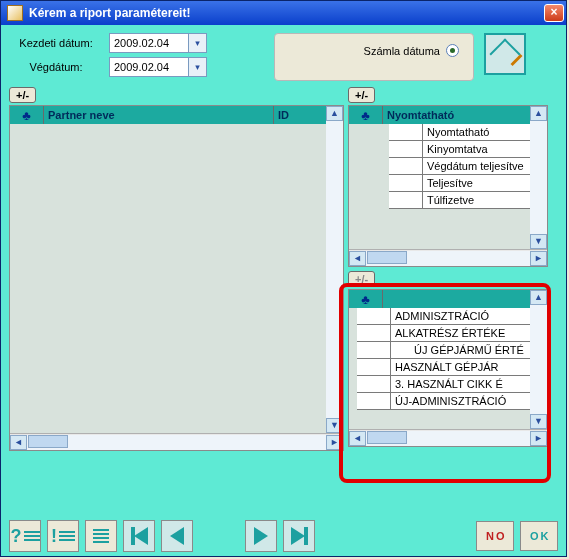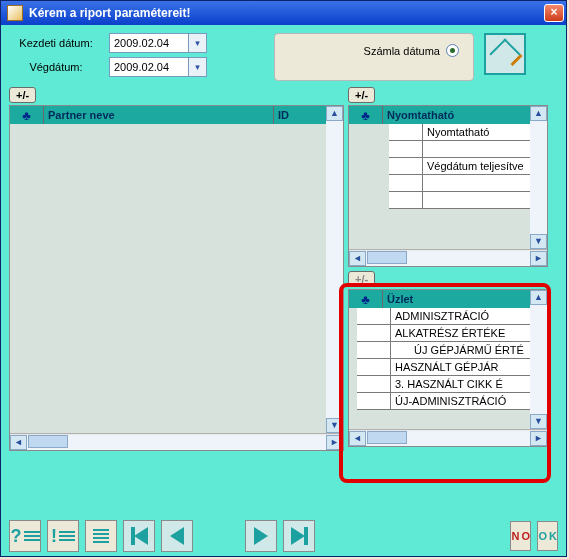--- a/index.html
+++ b/index.html
@@ -229,21 +229,21 @@
   .tool-btn.teal{ background:#d0e8e8; }
   .tri-l{width:0;height:0;border-top:9px solid transparent;border-bottom:9px solid transparent;border-right:14px solid #1ca0a0;}
   .tri-r{width:0;height:0;border-top:9px solid transparent;border-bottom:9px solid transparent;border-left:14px solid #1ca0a0;}
   .bar-l{width:4px;height:18px;background:#1ca0a0;margin-right:-1px;}
   .bar-r{width:4px;height:18px;background:#1ca0a0;margin-left:-1px;}
   .lines{display:flex;flex-direction:column;gap:2px;}
   .lines span{width:16px;height:2px;background:#1ca0a0;display:block;}
   .q-mark{color:#1ca0a0;font-size:18px;font-weight:bold;margin-right:2px;}
   .e-mark{color:#1ca0a0;font-size:18px;font-weight:bold;margin-right:2px;}
   .nook-btn{
-    width:21px;height:30px;border:1px solid #8a8a8a;background:#ece9d8;
+    width:38px;height:30px;border:1px solid #8a8a8a;background:#ece9d8;
     display:flex;align-items:center;justify-content:center;
     font-weight:bold;font-size:11px;cursor:pointer;letter-spacing:-0.5px;
   }
   .no-btn{color:#c02020;}
   .ok-btn{color:#1ca0a0;}
 </style>
 </head>
 <body>
 
 <div class="window">
@@ -320,30 +320,33 @@
               </div>
             <div class="th" style="flex:1;border-right:none;">Nyomtatható</div>
           </div>
           <div class="table-body" id="status-rows" style="height:125px;padding-left:40px;">
               <div class="row-line">
                 <div class="cell small"></div>
                 <div class="cell" style="flex: 1 1 0%; border-right: none;">Nyomtatható</div>
               </div>
               <div class="row-line">
                 <div class="cell small"></div>
+                <div class="cell" style="flex: 1 1 0%; border-right: none;">Kinyomtatva</div>
               </div>
               <div class="row-line">
                 <div class="cell small"></div>
                 <div class="cell" style="flex: 1 1 0%; border-right: none;">Végdátum teljesítve</div>
               </div>
               <div class="row-line">
                 <div class="cell small"></div>
-              </div>
-              <div class="row-line">
-                <div class="cell small"></div>
+                <div class="cell" style="flex: 1 1 0%; border-right: none;">Teljesítve</div>
+              </div>
+              <div class="row-line">
+                <div class="cell small"></div>
+                <div class="cell" style="flex: 1 1 0%; border-right: none;">Túlfizetve</div>
               </div>
             </div>
           <div class="hscroll">
             <span class="sbtn">◄</span>
               <span class="strack">
                 <span class="sthumb" style="width:40px;"></span>
               </span>
               <span class="sbtn">►</span>
           </div>
           <div class="vscroll">
@@ -353,21 +356,20 @@
             </div>
         </div>
 
         <div style="height:4px;"></div>
         <span class="plusminus-btn" style="color:#888">+/-</span>
         <div class="table-wrap" style="height:158px;">
           <div class="table-head">
             <div class="th small">
                 <span class="club">♣</span>
               </div>
-            <div class="th" style="flex:1;border-right:none;">Üzlet</div>
           </div>
           <div class="table-body" id="uzlet-rows" style="height:121px;padding-left:8px;">
               <div class="row-line">
                 <div class="cell small"></div>
                 <div class="cell" style="flex: 1 1 0%; border-right: none;">ADMINISZTRÁCIÓ</div>
               </div>
               <div class="row-line">
                 <div class="cell small"></div>
                 <div class="cell" style="flex: 1 1 0%; border-right: none;">ALKATRÉSZ ÉRTÉKE</div>
               </div>

